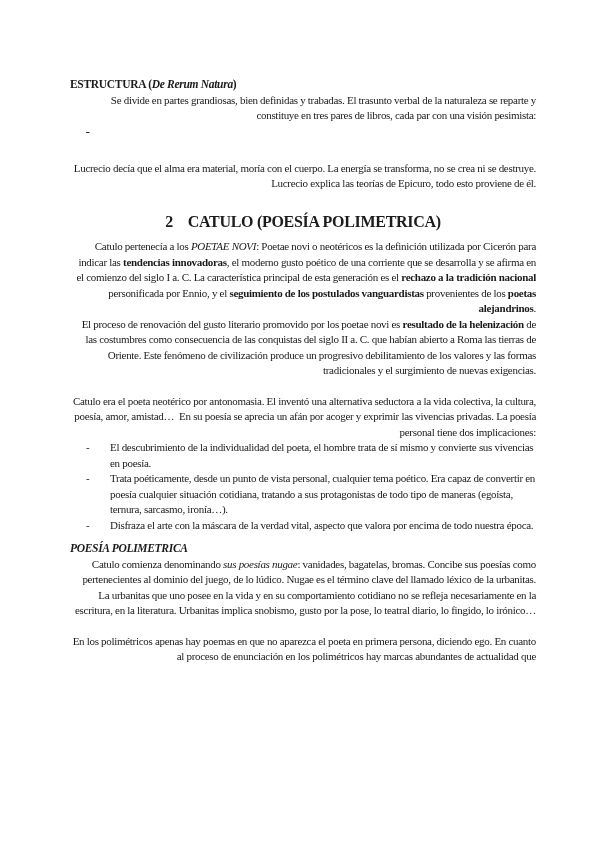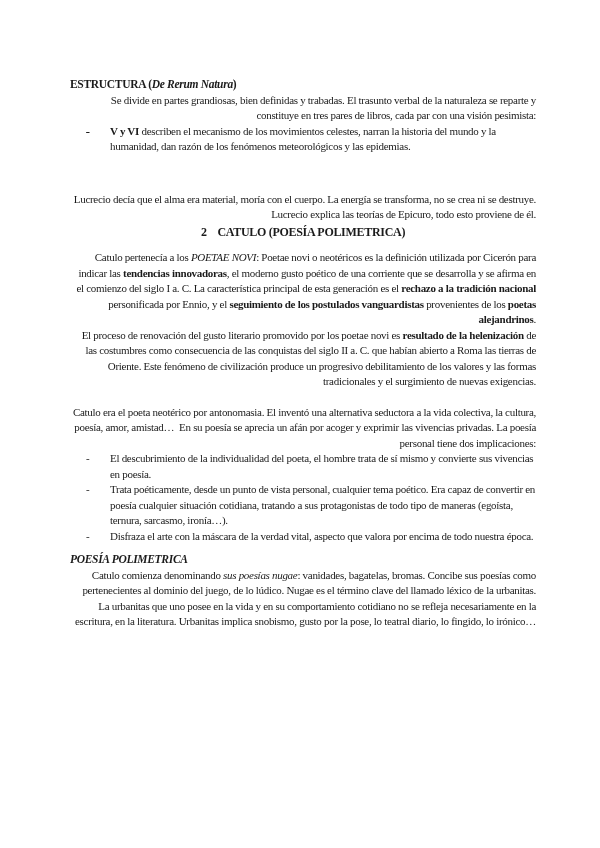--- a/index.html
+++ b/index.html
@@ -18,47 +18,48 @@
   }
   .block{margin:0;}
   .para{text-align:right;}
   .sp-line{margin-top:15px;}
   .sp-xl{margin-top:37px;}
   .sp-sub{margin-top:8px;font-style:italic;}
   .heading-left{font-weight:bold;font-size:11.5px;}
   .heading-center{
     text-align:center;
     font-weight:bold;
-    font-size:12px;
-    margin-top:2px;
+    font-size:16px;
+    margin-top:22px;
     margin-bottom:10px;
   }
   .b{font-weight:bold;}
   .i{font-style:italic;}
   .li{position:relative;padding-left:40px;}
   .li .dash{position:absolute;left:16px;top:0;}
 </style>
 </head>
 <body>
 
 <div class="page" style="background: rgb(255, 255, 255); color: rgb(27, 27, 27);">
   <div>
       <div class="block heading-left"><span class="b">ESTRUCTURA (</span><span class="b i">De Rerum Natura</span><span class="b">)</span></div>
       <div class="block para"><span>Se divide en partes grandiosas, bien definidas y trabadas. El trasunto verbal de la naturaleza se reparte y constituye en tres pares de libros, cada par con una visión pesimista:</span></div>
       <div class="block list">
         <div class="li"><span class="dash">-</span></div>
         <div class="li"><span class="dash">-</span></div>
-        <div class="li"><span class="dash">-</span><span><span class="b">V y VI</span><span> describen el mecanismo de los movimientos celestes, narran la historia del mundo y la humanidad, dan razón de los fenómenos meteorológicos y las epidemias.</span></span></div>
+        <div class="li"><span class="dash">-</span></div>
       </div>
       <div class="block para sp-xl"><span>Lucrecio decía que el alma era material, moría con el cuerpo. La energía se transforma, no se crea ni se destruye. Lucrecio explica las teorías de Epicuro, todo esto proviene de él.</span></div>
       <div class="block heading-center"><span class="b">2&nbsp;&nbsp;&nbsp;&nbsp;CATULO (POESÍA POLIMETRICA)</span></div>
       <div class="block para"><span>Catulo pertenecía a los </span><span class="i">POETAE NOVI</span><span>: Poetae novi o neotéricos es la definición utilizada por Cicerón para indicar las </span><span class="b">tendencias innovadoras</span><span>, el moderno gusto poético de una corriente que se desarrolla y se afirma en el comienzo del siglo I a. C. La característica principal de esta generación es el </span><span class="b">rechazo a la tradición nacional</span><span> personificada por Ennio, y el </span><span class="b">seguimiento de los postulados vanguardistas</span><span> provenientes de los </span><span class="b">poetas alejandrinos</span><span>.</span></div>
       <div class="block para"><span>El proceso de renovación del gusto literario promovido por los poetae novi es </span><span class="b">resultado de la helenización</span><span> de las costumbres como consecuencia de las conquistas del siglo II a. C. que habían abierto a Roma las tierras de Oriente. Este fenómeno de civilización produce un progresivo debilitamiento de los valores y las formas tradicionales y el surgimiento de nuevas exigencias.</span></div>
       <div class="block para sp-line"><span>Catulo era el poeta neotérico por antonomasia. El inventó una alternativa seductora a la vida colectiva, la cultura, poesía, amor, amistad…&nbsp; En su poesía se aprecia un afán por acoger y exprimir las vivencias privadas. La poesía personal tiene dos implicaciones:</span></div>
       <div class="block list">
         <div class="li"><span class="dash">-</span><span><span>El descubrimiento de la individualidad del poeta, el hombre trata de sí mismo y convierte sus vivencias en poesía.</span></span></div>
         <div class="li"><span class="dash">-</span><span><span>Trata poéticamente, desde un punto de vista personal, cualquier tema poético. Era capaz de convertir en poesía cualquier situación cotidiana, tratando a sus protagonistas de todo tipo de maneras (egoísta, ternura, sarcasmo, ironía…).</span></span></div>
         <div class="li"><span class="dash">-</span><span><span>Disfraza el arte con la máscara de la verdad vital, aspecto que valora por encima de todo nuestra época.</span></span></div>
       </div>
       <div class="block heading-left sp-sub"><span class="b">POESÍA POLIMETRICA</span></div>
       <div class="block para"><span>Catulo comienza denominando </span><span class="i">sus poesías nugae</span><span>: vanidades, bagatelas, bromas. Concibe sus poesías como pertenecientes al dominio del juego, de lo lúdico. Nugae es el término clave del llamado léxico de la urbanitas. La urbanitas que uno posee en la vida y en su comportamiento cotidiano no se refleja necesariamente en la escritura, en la literatura. Urbanitas implica snobismo, gusto por la pose, lo teatral diario, lo fingido, lo irónico…</span></div>
+      <div class="block para sp-line"><span>En los polimétricos apenas hay poemas en que no aparezca el poeta en primera persona, diciendo ego. En cuanto al proceso de enunciación en los polimétricos hay marcas abundantes de actualidad que</span></div>
     </div>
 </div>
 
 </body></html>

